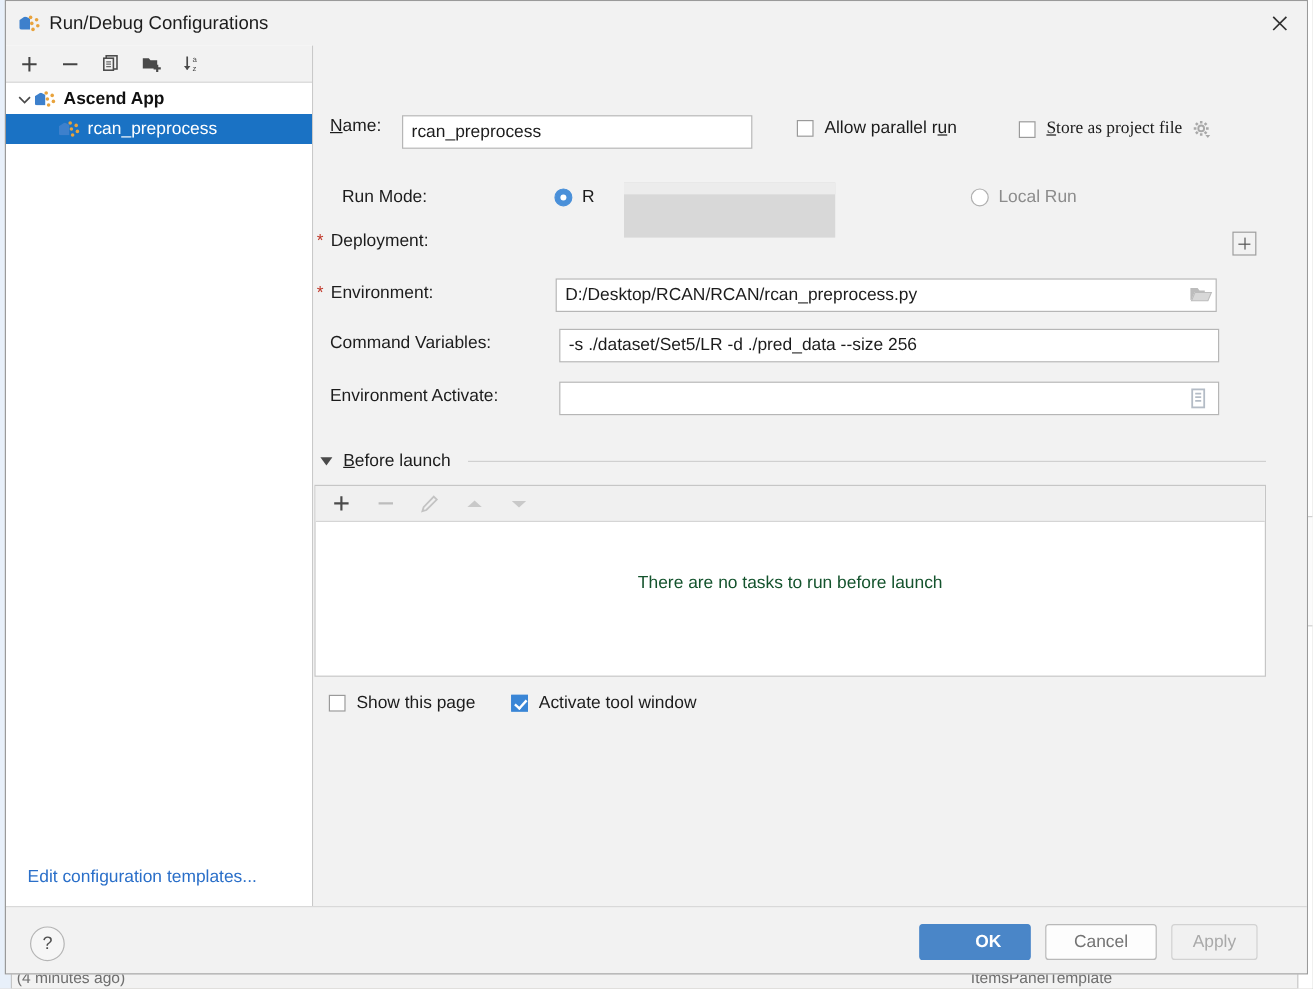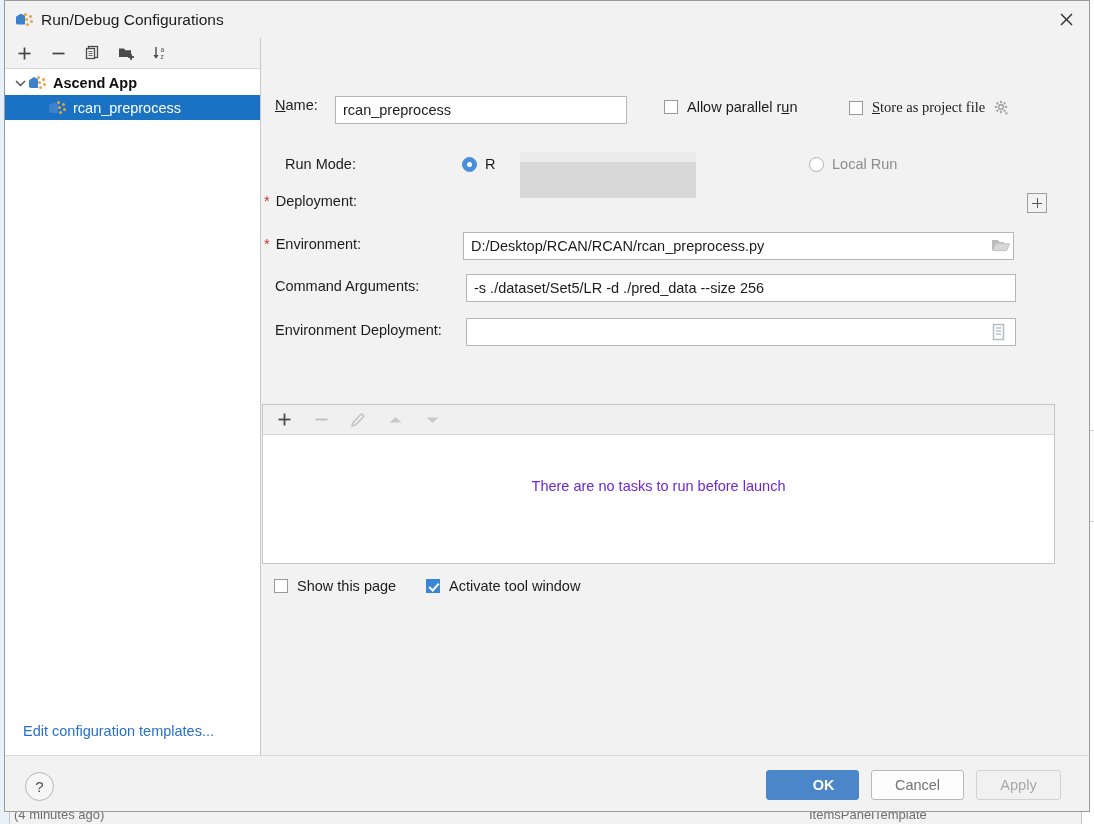--- a/index.html
+++ b/index.html
@@ -359,21 +359,21 @@
     align-items: center;
     padding-left: 10px;
     gap: 15px;
   }
   .bl-empty {
     flex: 1 1 auto;
     display: flex;
     align-items: center;
     justify-content: center;
     font-size: 14.5px;
-    color: #6d28d9;
+    color: #14532d;
     padding-bottom: 26px;
   }
 
   
   .redaction {
     position: absolute;
     left: 520px;
     top: 152px;
     width: 176px;
     height: 46px;
@@ -615,37 +615,42 @@
           <span>D:/Desktop/RCAN/RCAN/rcan_preprocess.py</span>
         </div>
         <span style="position:absolute; left:730px; top:199px;">
           <svg width="20" height="17" viewBox="0 0 20 17">
             <path d="M1 3 L7 3 L8.6 5 L13 5 L13 6.3 L4.6 6.3 L1.8 13 L1 13 Z" fill="#bcbcbc"></path>
             <path d="M4.8 6.8 L18.5 6.8 L15.6 13.6 L1.9 13.6 Z" fill="#d8d8d8" stroke="#bcbcbc" stroke-width="0.9"></path>
           </svg>
         </span>
 
         <div class="field-row" style="left:14px; top:240px;">
-          <span class="lbl">Command Arguments:</span>
+          <span class="lbl">Command Variables:</span>
         </div>
         <div class="textfield" style="position:absolute; left:205px; top:236px; width:550px;">-s ./dataset/Set5/LR -d ./pred_data --size 256</div>
 
         <div class="field-row" style="left:14px; top:284px;">
-          <span class="lbl">Environment Deployment:</span>
+          <span class="lbl">Environment Activate:</span>
         </div>
         <div class="textfield" style="position:absolute; left:205px; top:280px; width:550px; padding-right:30px;"></div>
         <span style="position:absolute; left:730px; top:285px;">
           <svg width="15" height="18" viewBox="0 0 15 18">
             <rect x="2.5" y="1.5" width="10" height="15" fill="#ffffff" stroke="#b4bcc6" stroke-width="1.5"></rect>
             <line x1="5" y1="5" x2="10" y2="5" stroke="#b4bcc6" stroke-width="1.4"></line>
             <line x1="5" y1="8" x2="10" y2="8" stroke="#b4bcc6" stroke-width="1.4"></line>
             <line x1="5" y1="11" x2="10" y2="11" stroke="#b4bcc6" stroke-width="1.4"></line>
           </svg>
         </span>
 
+        <div class="bl-header" style="left:6px; top:338px; width:788px;">
+          <span class="bl-caret"></span>
+          <span class="lbl"><span class="u">B</span>efore launch</span>
+          <span class="bl-line"></span>
+        </div>
 
         <div class="bl-panel" style="left:1px; top:366px;">
           <div class="bl-toolbar">
             <span class="tb-btn">
               <svg width="15" height="15" viewBox="0 0 15 15">
                 <line x1="7.5" y1="1.5" x2="7.5" y2="13.5" stroke="#4a4a4a" stroke-width="1.8"></line>
                 <line x1="1.5" y1="7.5" x2="13.5" y2="7.5" stroke="#4a4a4a" stroke-width="1.8"></line>
               </svg>
             </span>
             <span class="tb-btn">
@@ -681,21 +686,21 @@
           <span class="lbl">Activate tool window</span>
         </div>
 
       </div>
     </div>
 
     <div class="bottombar">
       <div class="help-btn">?</div>
       <div class="btn primary" style="left:761px; width:93px;">OK</div>
       <div class="btn" style="left:866px; width:93px;">Cancel</div>
-      <div class="btn disabled" style="left:971px; width:85px;">Apply</div>
+      <div class="btn disabled" style="left:971px; width:72px;">Apply</div>
     </div>
   </div>
 
   <div class="redaction">
     <div class="top-light"></div>
   </div>
 
 </div>
 
 </body></html>

